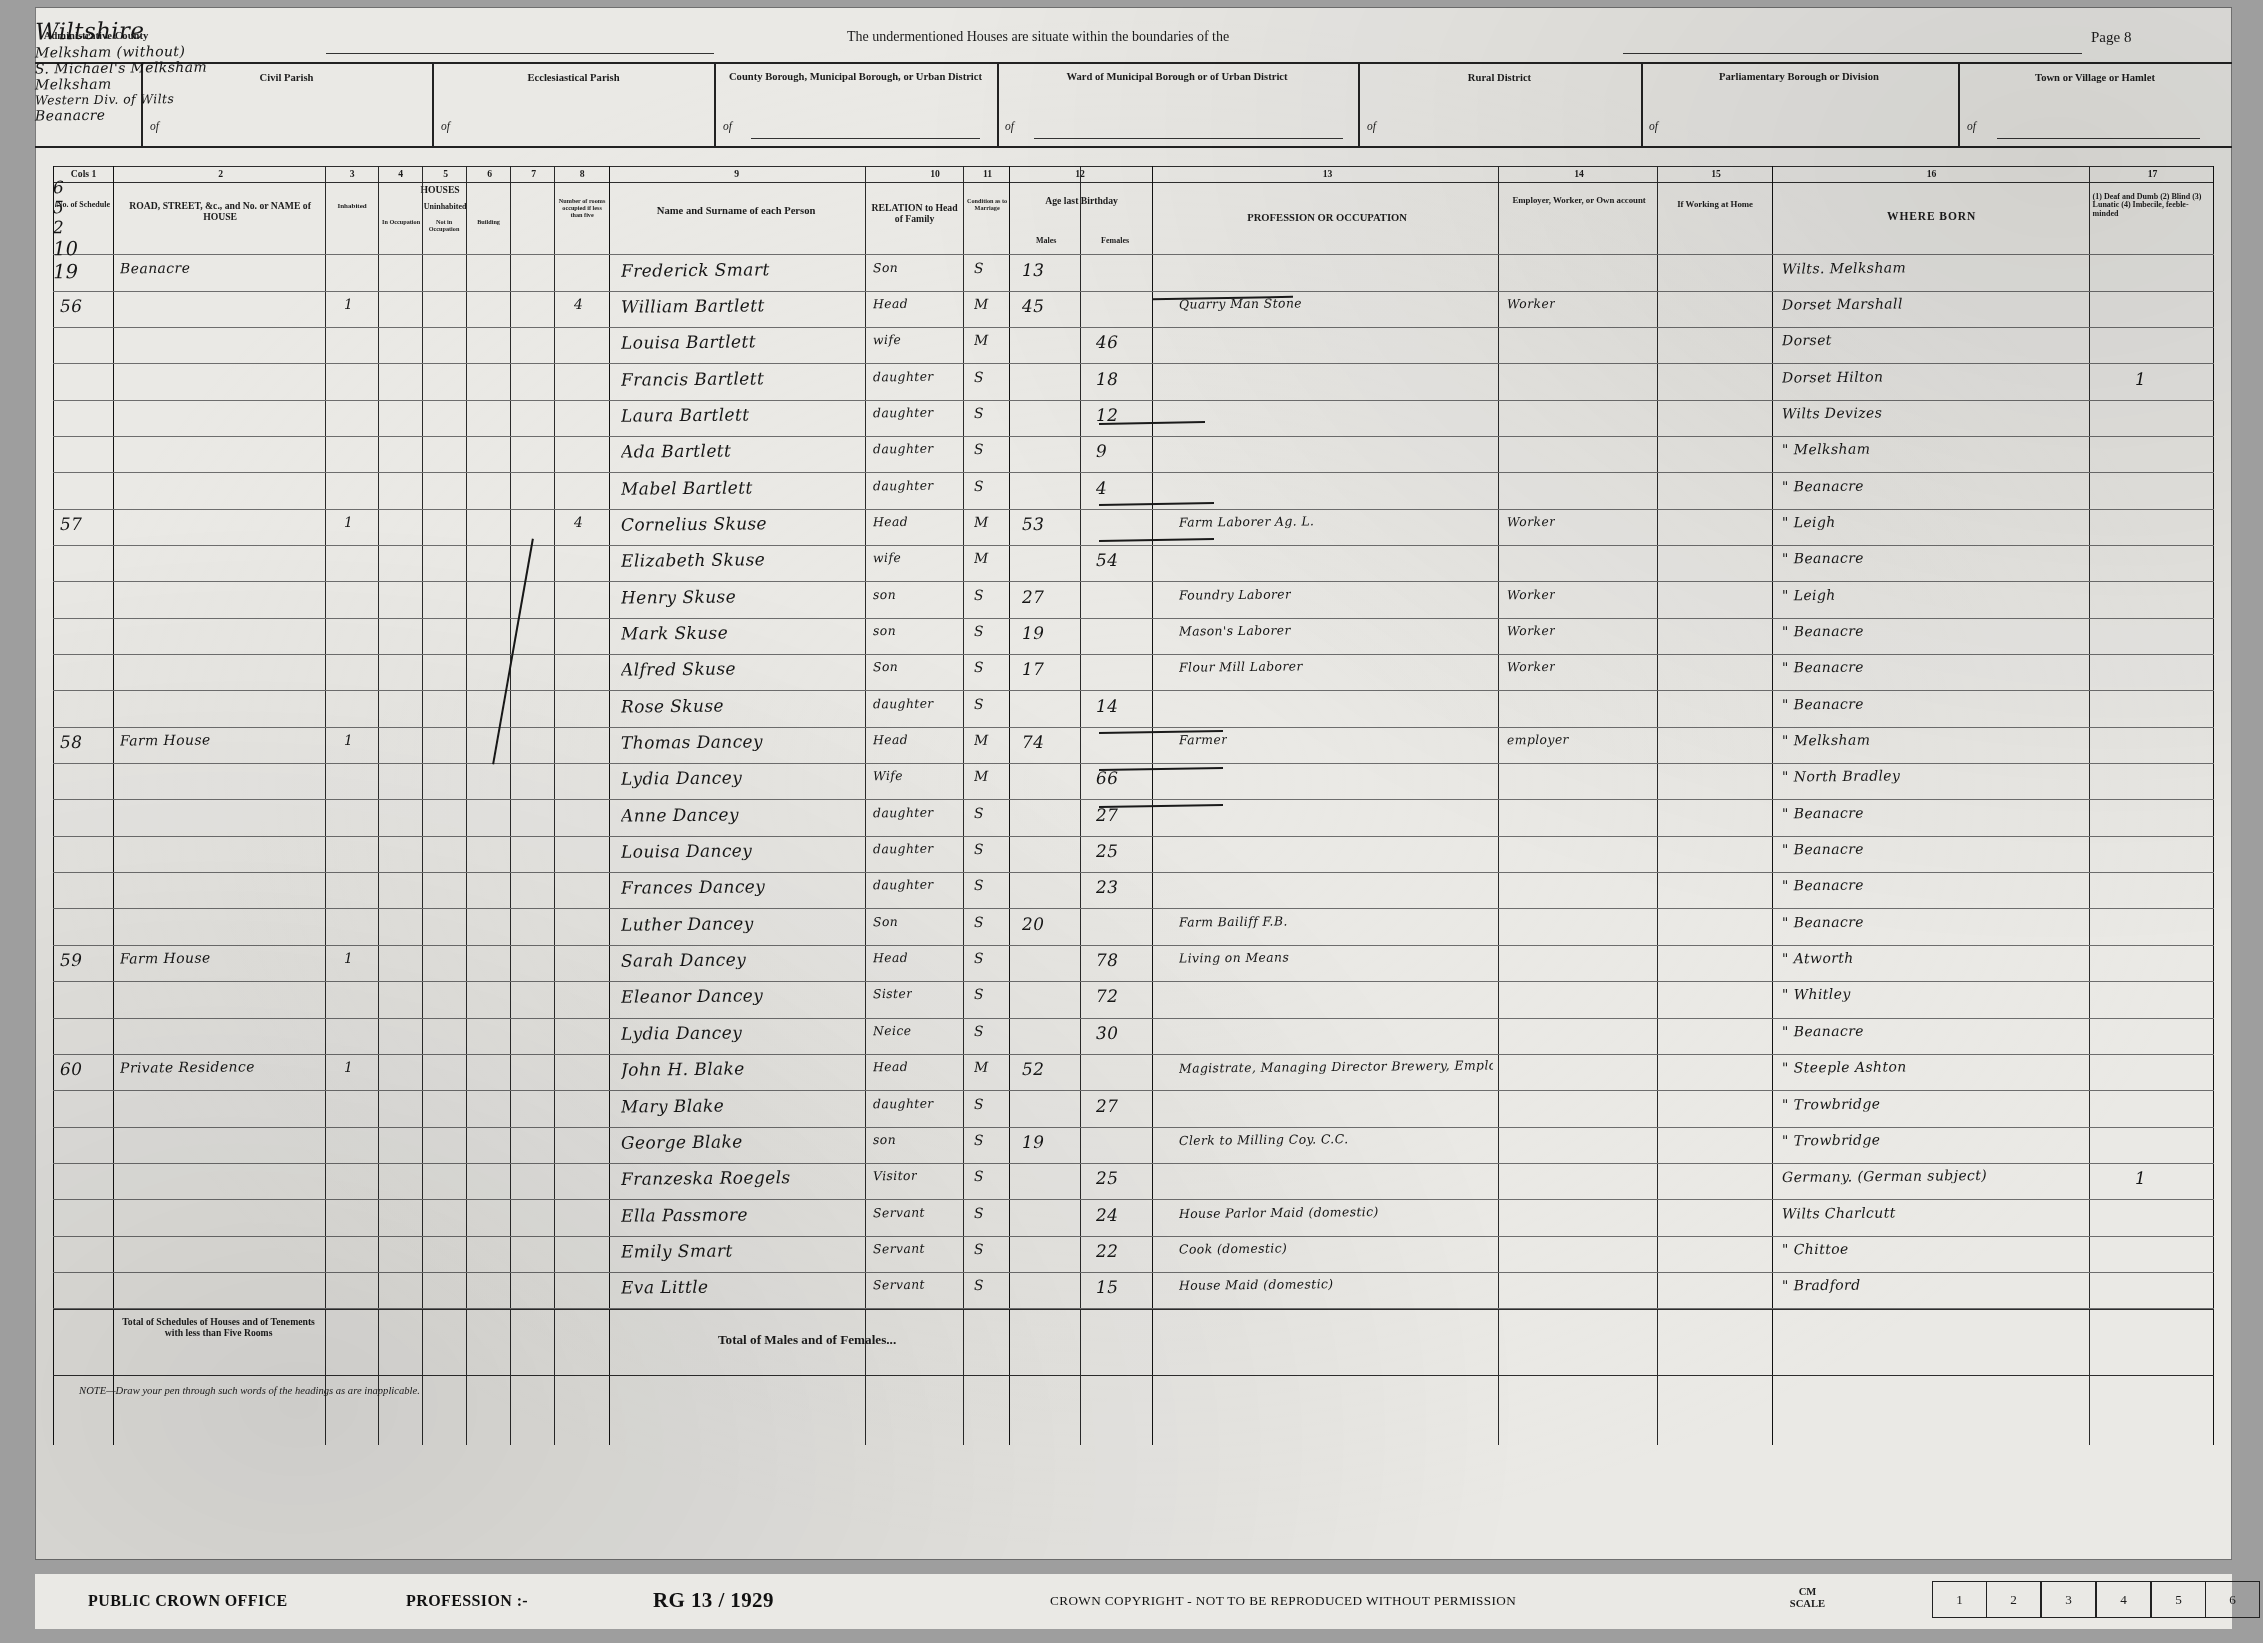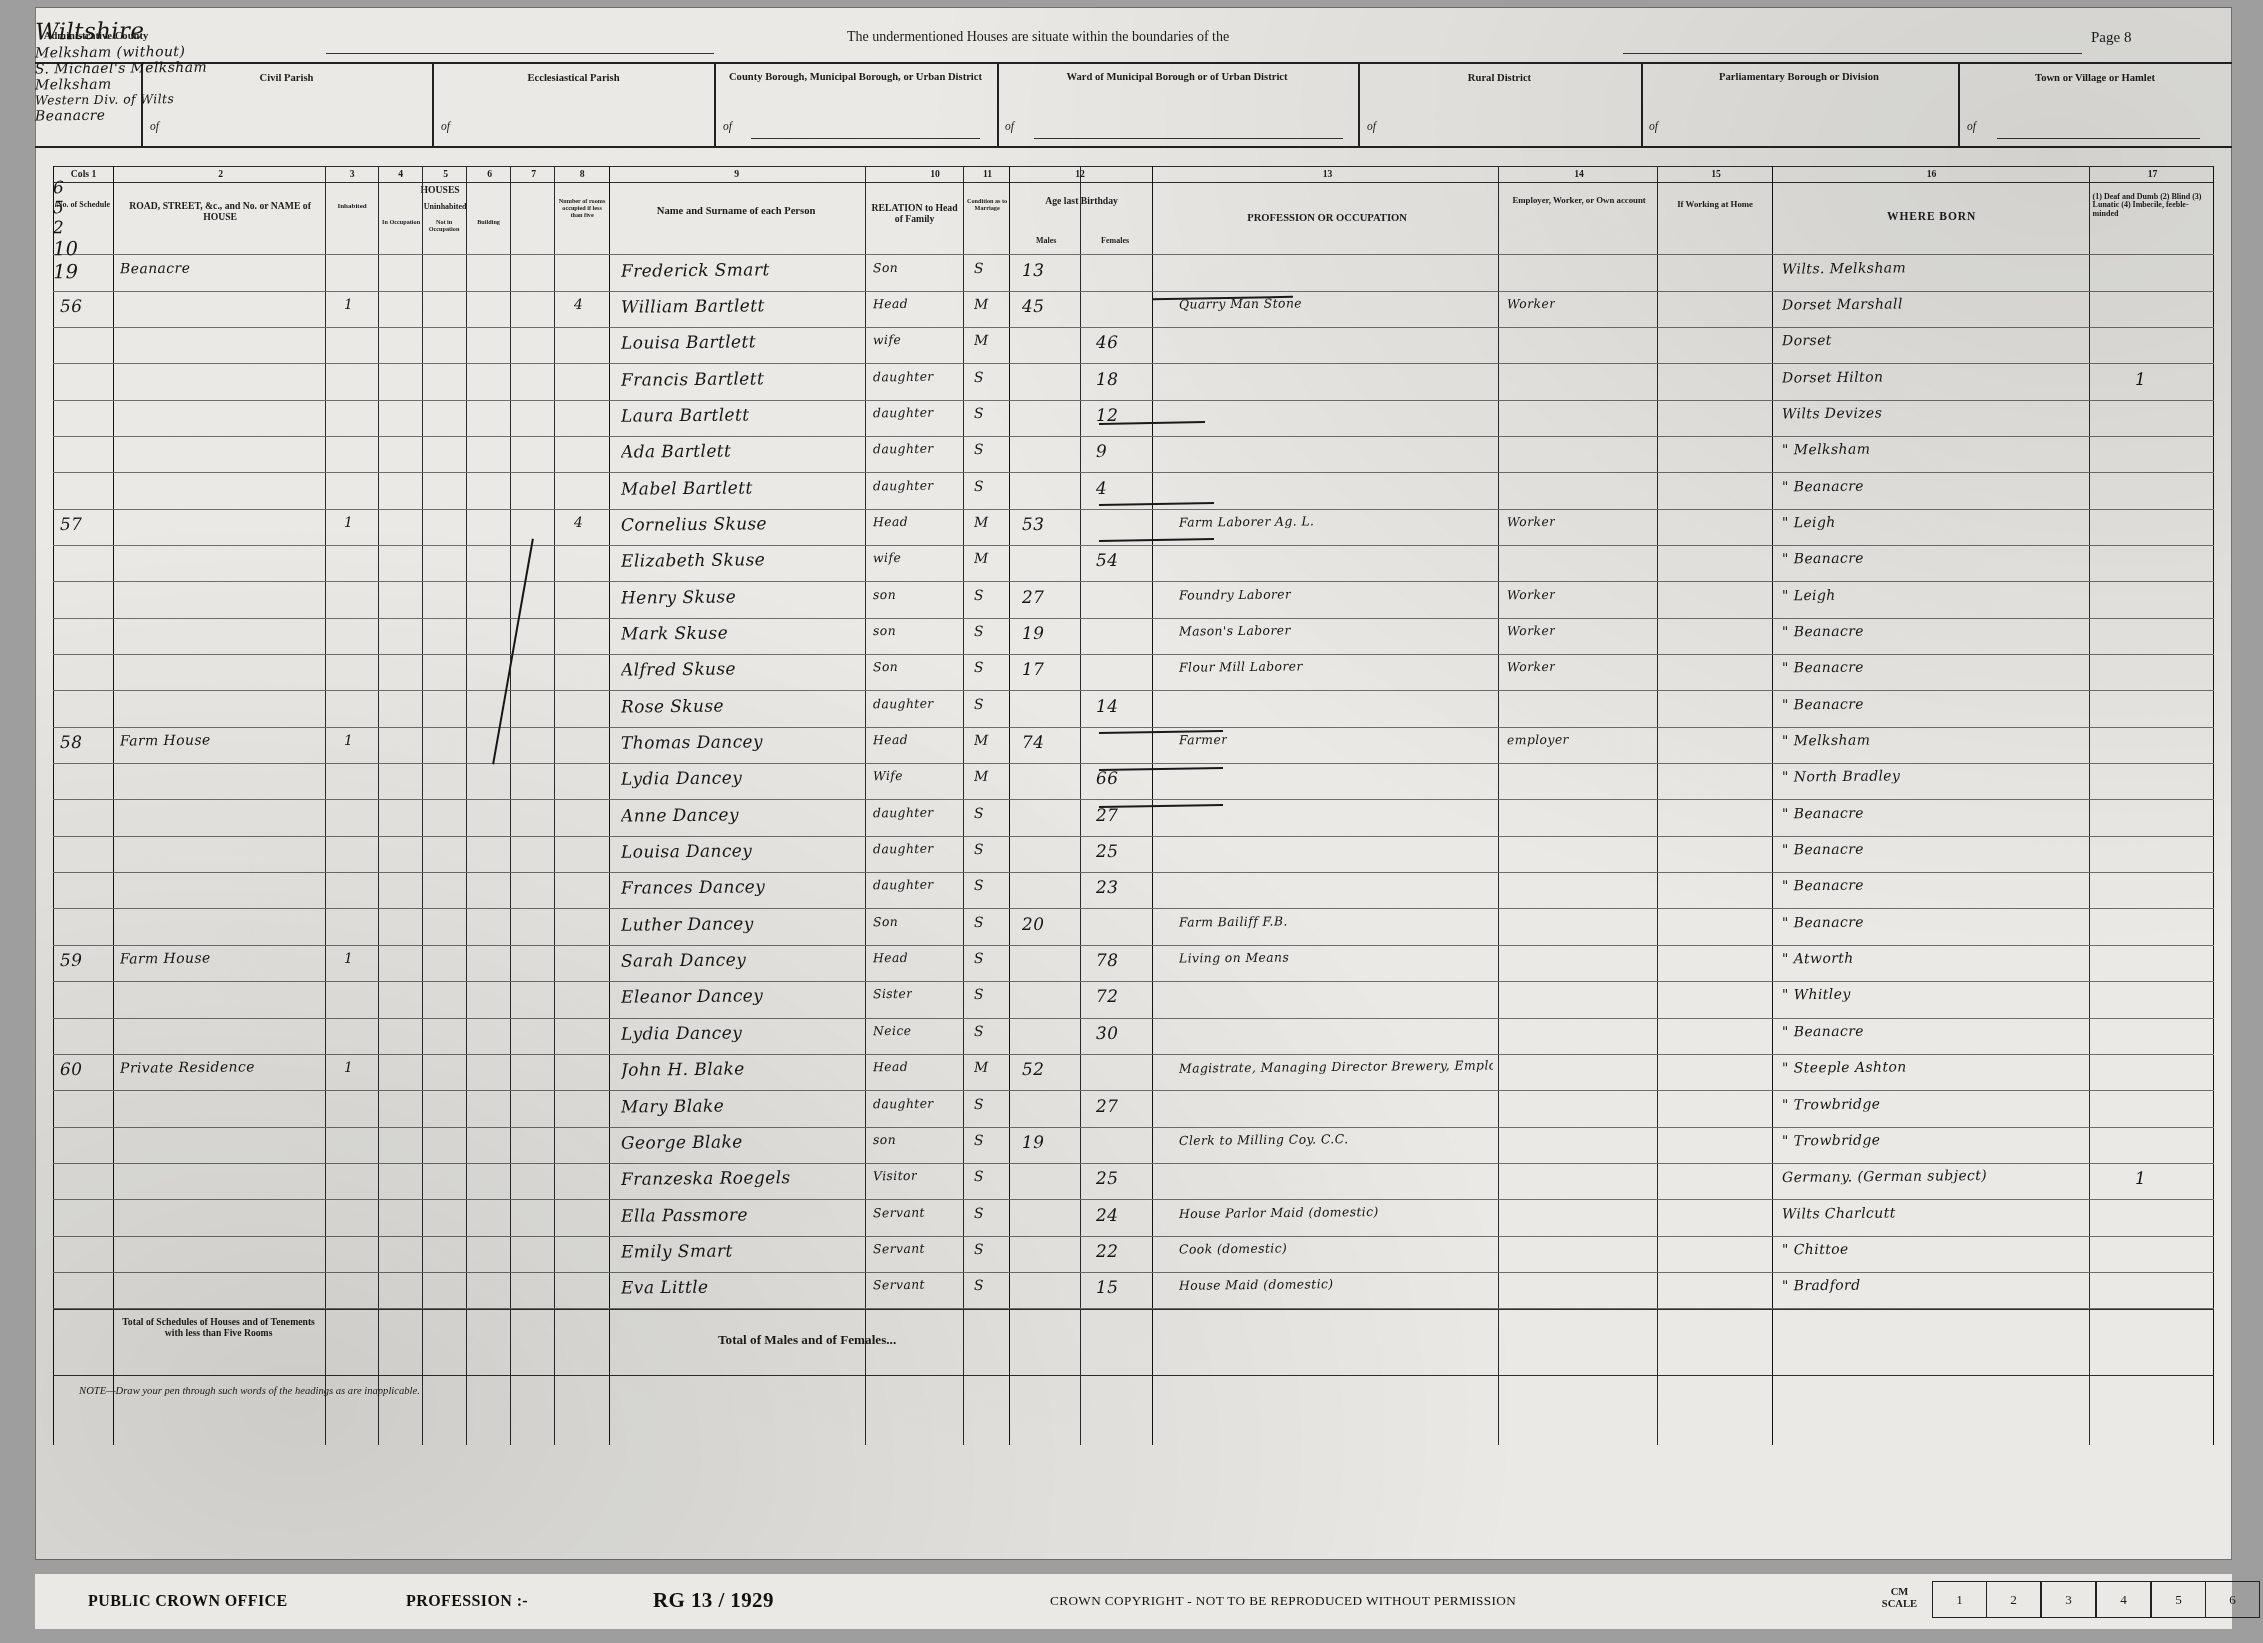--- a/index.html
+++ b/index.html
@@ -409,21 +409,21 @@
     </div>
 
     <div class="noise"></div>
   </div>
 
   <div class="bottombar">
     <div class="bb-txt" style="left:53px;top:17.6px;">PUBLIC CROWN OFFICE</div>
     <div class="bb-txt" style="left:371px;top:17.6px;">PROFESSION :-</div>
     <div class="bb-txt" style="left:618px;top:14px;font-size:21px;">RG 13 / 1929</div>
     <div class="bb-txt" style="left:1015px;top:19.4px;font-size:13.2px;font-weight:normal;">CROWN COPYRIGHT  -   NOT TO BE REPRODUCED WITHOUT PERMISSION</div>
-    <div class="pr" style="position:absolute;left:1844px;top:12.4px;font-size:10.6px;font-weight:bold;line-height:1.1;text-align:center;width:41px;">CM SCALE</div>
+    <div class="pr" style="position:absolute;left:1752px;top:12.4px;font-size:10.6px;font-weight:bold;line-height:1.1;text-align:center;width:41px;">CM SCALE</div>
     <div id="scaleboxes">
         <div class="scalebox pr" style="left:1897px;width:55px;">1</div>
         <div class="scalebox pr" style="left:1951px;width:55px;">2</div>
         <div class="scalebox pr" style="left:2006px;width:55px;">3</div>
         <div class="scalebox pr" style="left:2061px;width:55px;">4</div>
         <div class="scalebox pr" style="left:2116px;width:55px;">5</div>
         <div class="scalebox pr" style="left:2170px;width:55px;">6</div>
       </div>
   </div>
 </div>

